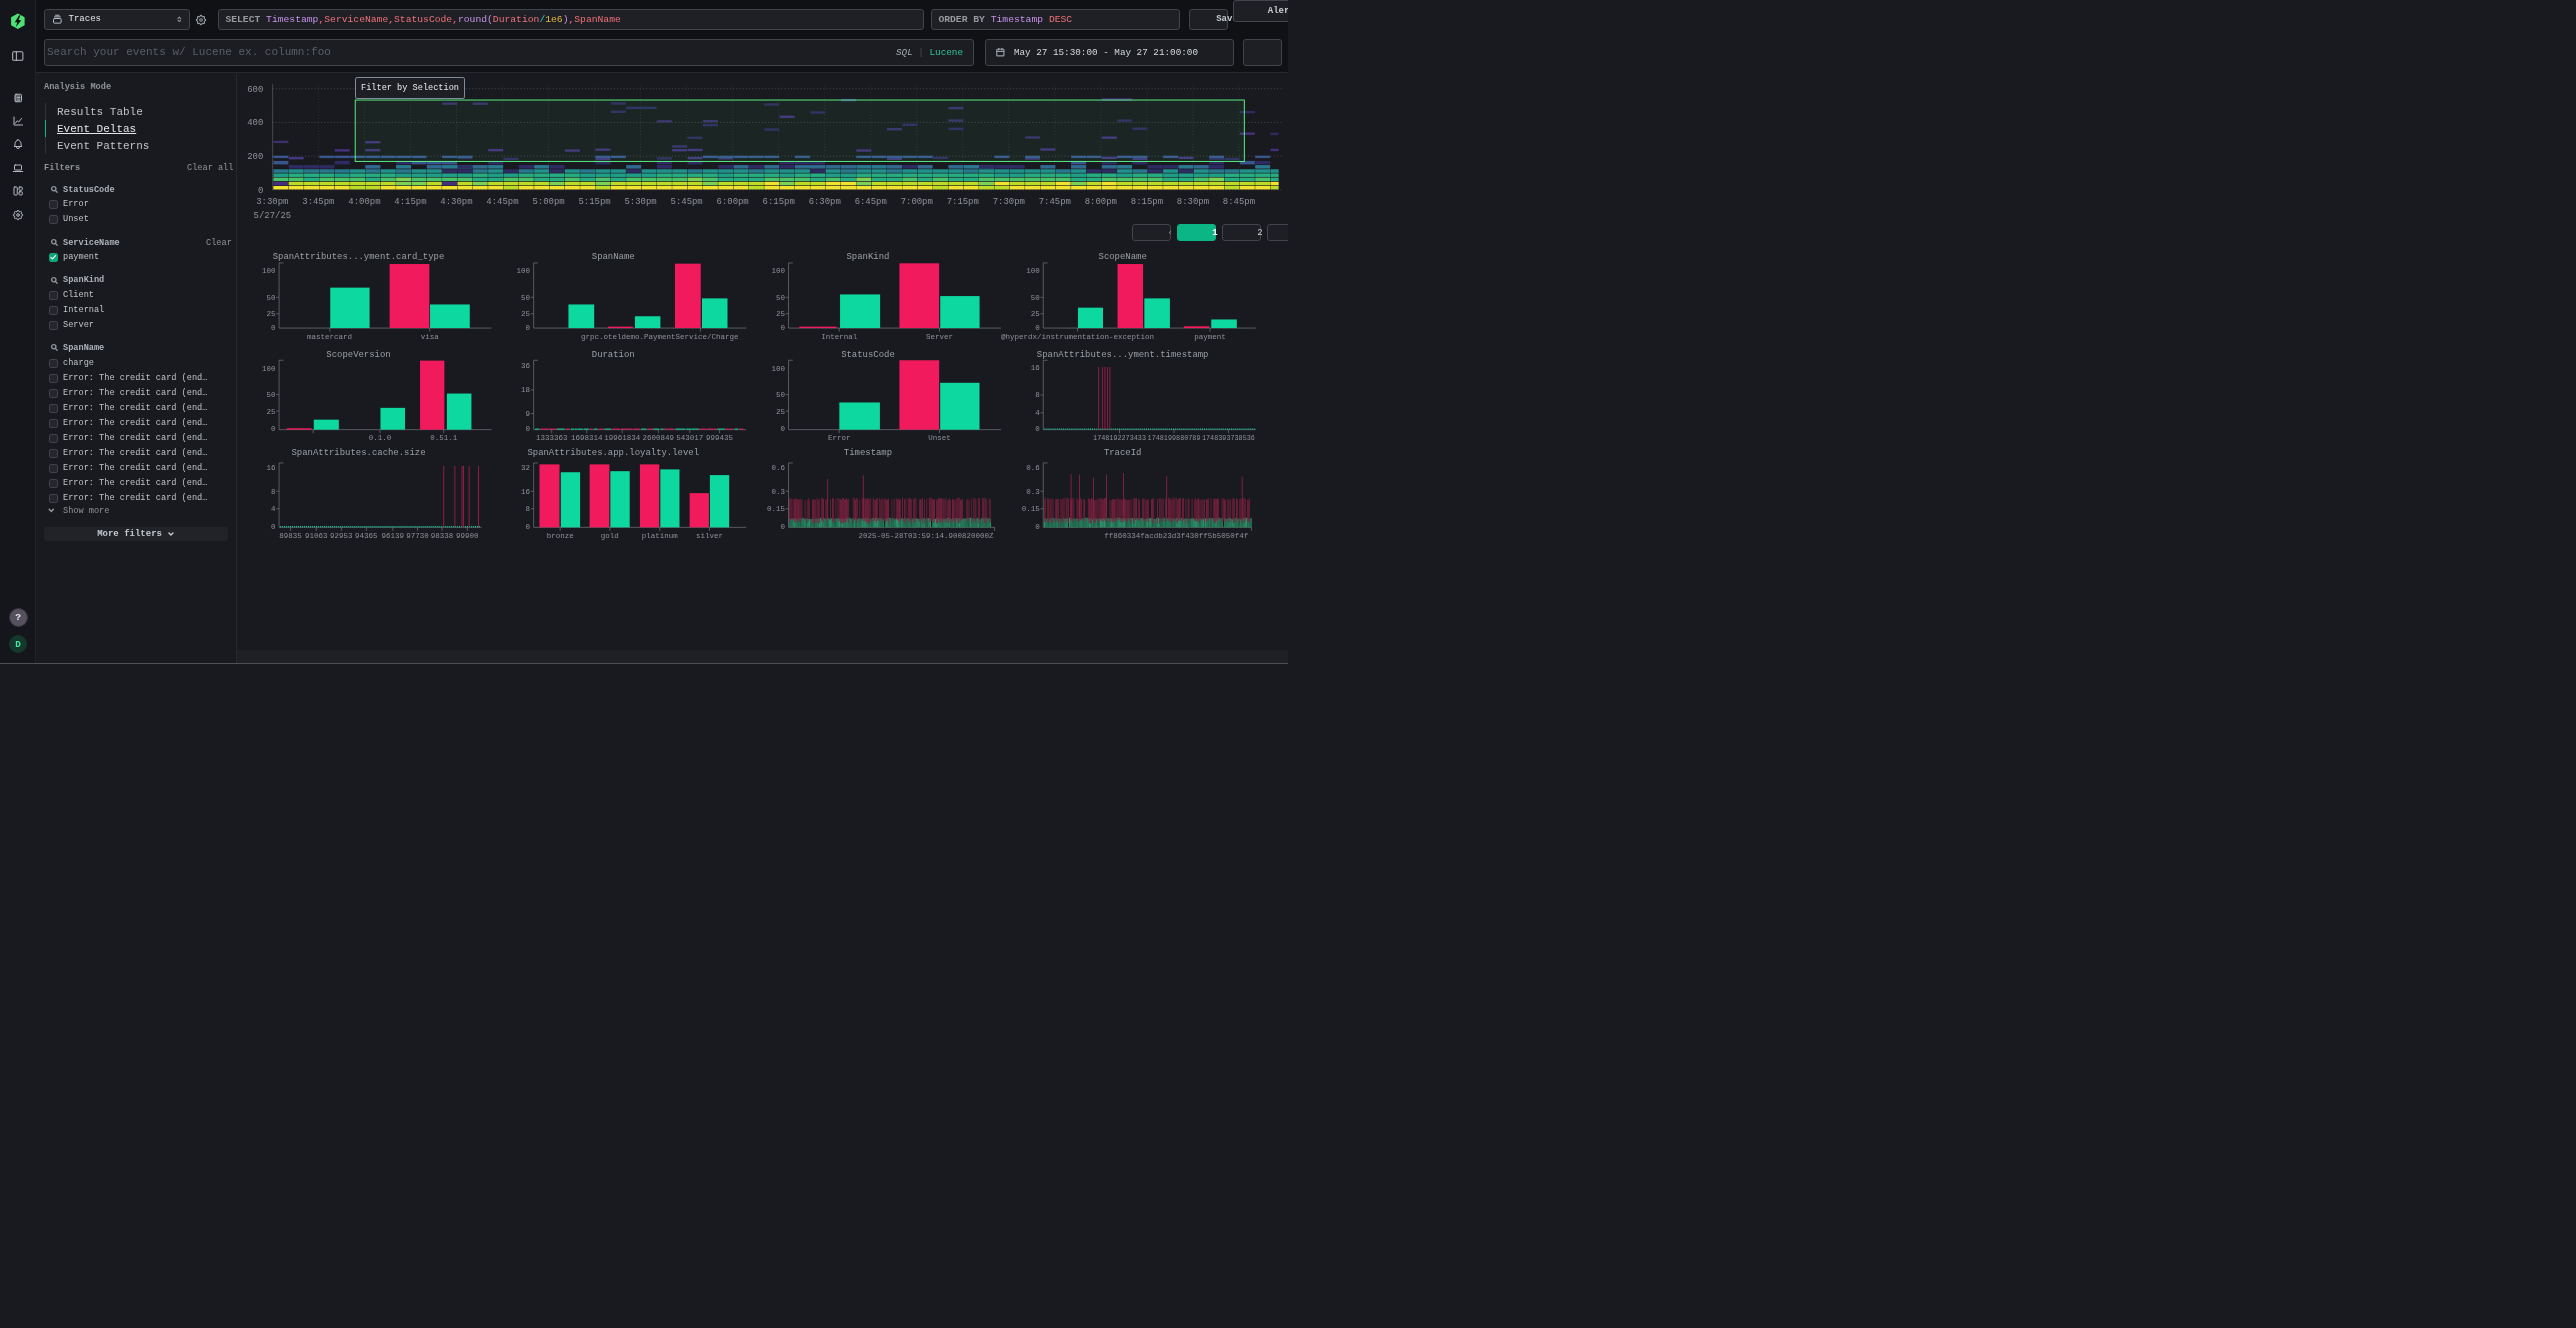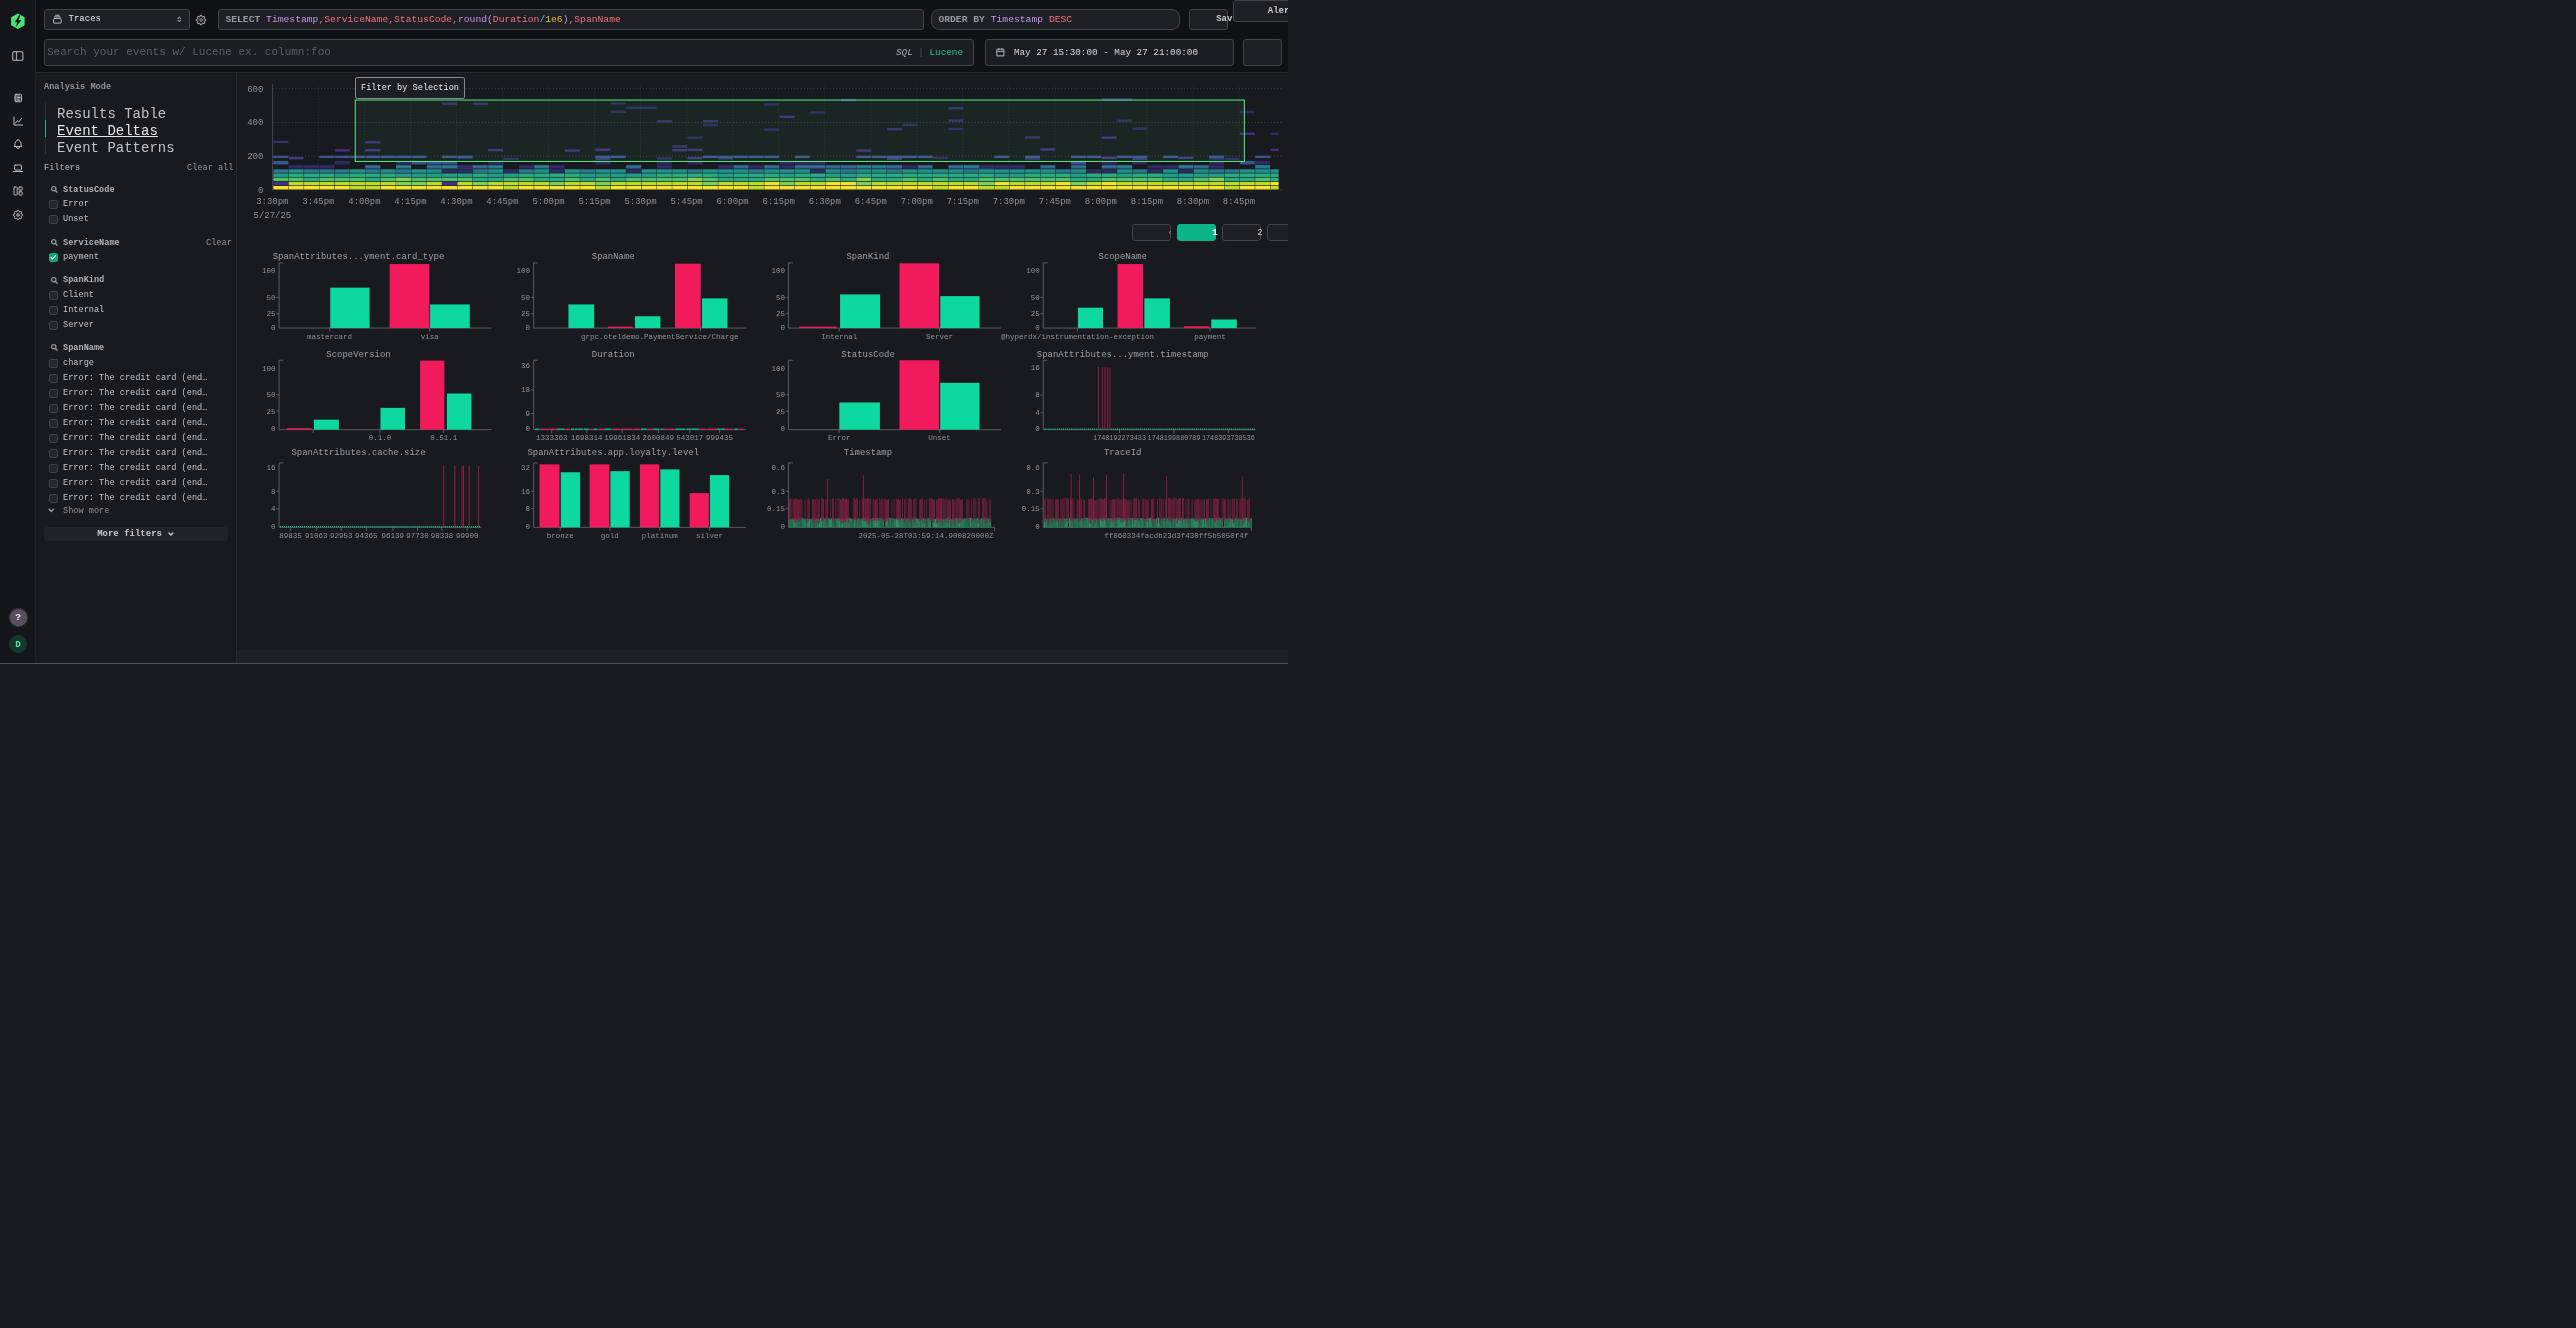--- a/index.html
+++ b/index.html
@@ -15,21 +15,21 @@
 .hicon { position:absolute; left:0; width:36px; display:flex; justify-content:center; }
 
 .fhead { position:absolute; font-size:8.6px; font-weight:bold; color:#8f9499; }
 .flink { position:absolute; font-size:8.6px; color:#8f9499; }
 .ftitle { position:absolute; font-size:8.6px; font-weight:bold; color:#adb3ba; }
 .fitem { position:absolute; display:flex; align-items:center; height:10px; }
 .cb { width:9px; height:9px; border-radius:2.1px; background:#24262b; border:0.7px solid #41444b; margin-right:5px; flex:none; display:flex; align-items:center; justify-content:center; }
 .cb.on { background:#0ca678; border-color:#0ca678; }
 .flab { font-size:8.6px; color:#bfc3c8; white-space:nowrap; }
 
-.mode { position:absolute; font-size:14px; color:#bfc3c8; }
+.mode { position:absolute; font-size:11px; color:#bfc3c8; }
 </style></head><body>
 <div id="root">
 
 <div id="header"></div>
 
 <div class="inp" style="left:44px; top:8.6px; width:146px; height:21.5px;">
   <span style="margin-left:7.2px; display:flex;">
         <svg width="10.7" height="10.7" viewBox="0 0 24 24" fill="none" stroke="#c6cbd1" stroke-width="2.08" stroke-linecap="round" stroke-linejoin="round">
           <line x1="8" y1="2.8" x2="16" y2="2.8"></line>
           <line x1="5.5" y1="6.4" x2="18.5" y2="6.4"></line>
@@ -46,21 +46,21 @@
 </div>
 <div class="abs" style="left:195px; top:13.6px; display:flex;">
       <svg width="12" height="12" viewBox="0 0 24 24" fill="none" stroke="#9aa0a6" stroke-width="2.12" stroke-linecap="round" stroke-linejoin="round">
         <path d="M10.3 4.3a1.7 1.7 0 0 1 3.4 0a1.7 1.7 0 0 0 2.6 1.1a1.7 1.7 0 0 1 2.4 2.4a1.7 1.7 0 0 0 1.1 2.6a1.7 1.7 0 0 1 0 3.4a1.7 1.7 0 0 0-1.1 2.6a1.7 1.7 0 0 1-2.4 2.4a1.7 1.7 0 0 0-2.6 1.1a1.7 1.7 0 0 1-3.4 0a1.7 1.7 0 0 0-2.6-1.1a1.7 1.7 0 0 1-2.4-2.4a1.7 1.7 0 0 0-1.1-2.6a1.7 1.7 0 0 1 0-3.4a1.7 1.7 0 0 0 1.1-2.6a1.7 1.7 0 0 1 2.4-2.4a1.7 1.7 0 0 0 2.6-1.1"></path>
         <circle cx="12" cy="12" r="2.6"></circle>
       </svg>
     </div>
 <div class="inp" style="left:218px; top:8.6px; width:706px; height:21.5px; font-size:9.7px;">
   <span style="margin-left:6.4px; white-space:nowrap;"><b style="color:#97999e;">SELECT</b> <span style="color:#c792ea;">Timestamp</span><span style="color:#f07178;">,ServiceName,StatusCode,</span><span style="color:#c792ea;">round(</span><span style="color:#f07178;">Duration</span><span style="color:#39c5cf;">/</span><span style="color:#e2b93d;">1e6</span><span style="color:#c792ea;">)</span><span style="color:#f07178;">,SpanName</span></span>
 </div>
-<div class="inp" style="left:931px; top:8.6px; width:249px; height:21.5px; font-size:9.7px;border-radius:8px;">
+<div class="inp" style="left:931px; top:8.6px; width:249px; height:21.5px; font-size:9.7px;">
   <span style="margin-left:6.4px; white-space:nowrap;"><b style="color:#97999e;">ORDER BY</b> <span style="color:#c792ea;">Timestamp</span> <span style="color:#f07178;">DESC</span></span>
 </div>
 <div class="btn" style="left:1189px; top:8.6px; width:36px; height:21.5px;">Save</div>
 <div class="btn" style="left:1233px; top:0; width:65px; height:21.5px;">Alerts</div>
 
 <div class="inp" style="left:44px; top:39px; width:930px; height:26.5px; background:#1b1d22;">
   <span style="margin-left:2px; font-size:11px; color:#5a5f66;">Search your events w/ Lucene ex. column:foo</span>
   <span style="margin-left:auto; margin-right:10px; font-size:9.3px; white-space:nowrap;"><span style="color:#a6abb0;font-style:italic;">SQL</span><span style="color:#4a4e54;"> | </span><span style="color:#2bc997;">Lucene</span></span>
 </div>
 <div class="inp" style="left:985px; top:39px; width:249px; height:26.5px; background:#1b1d22;">

